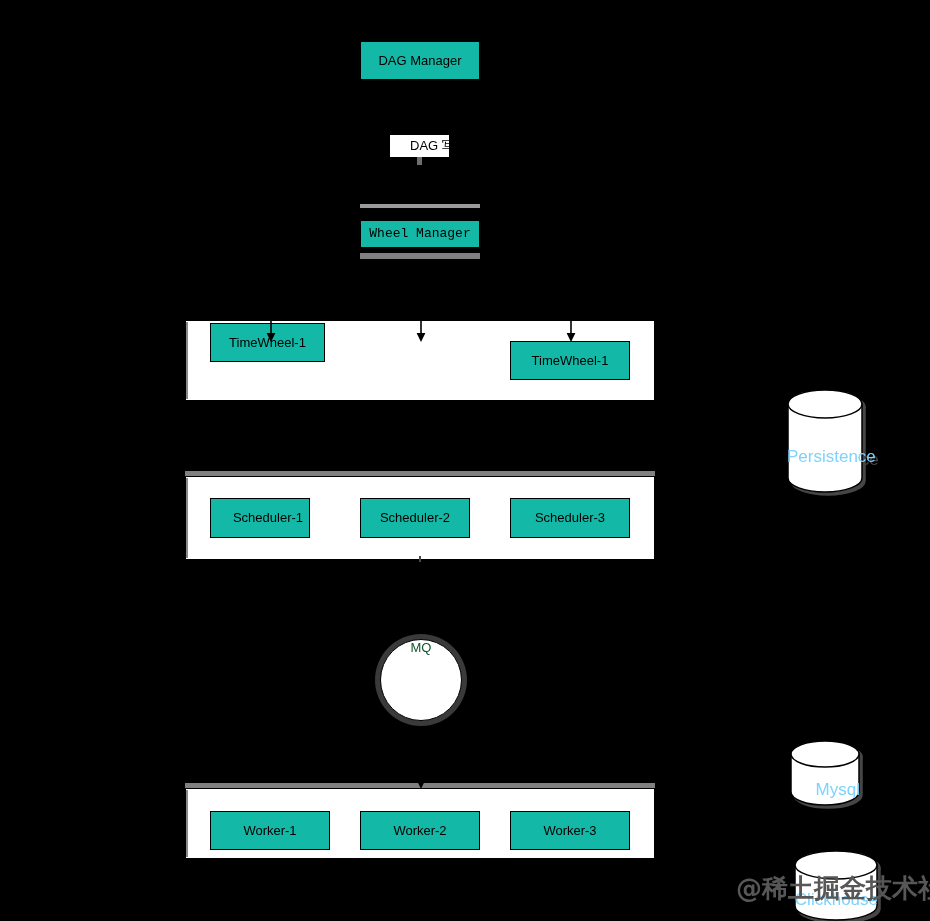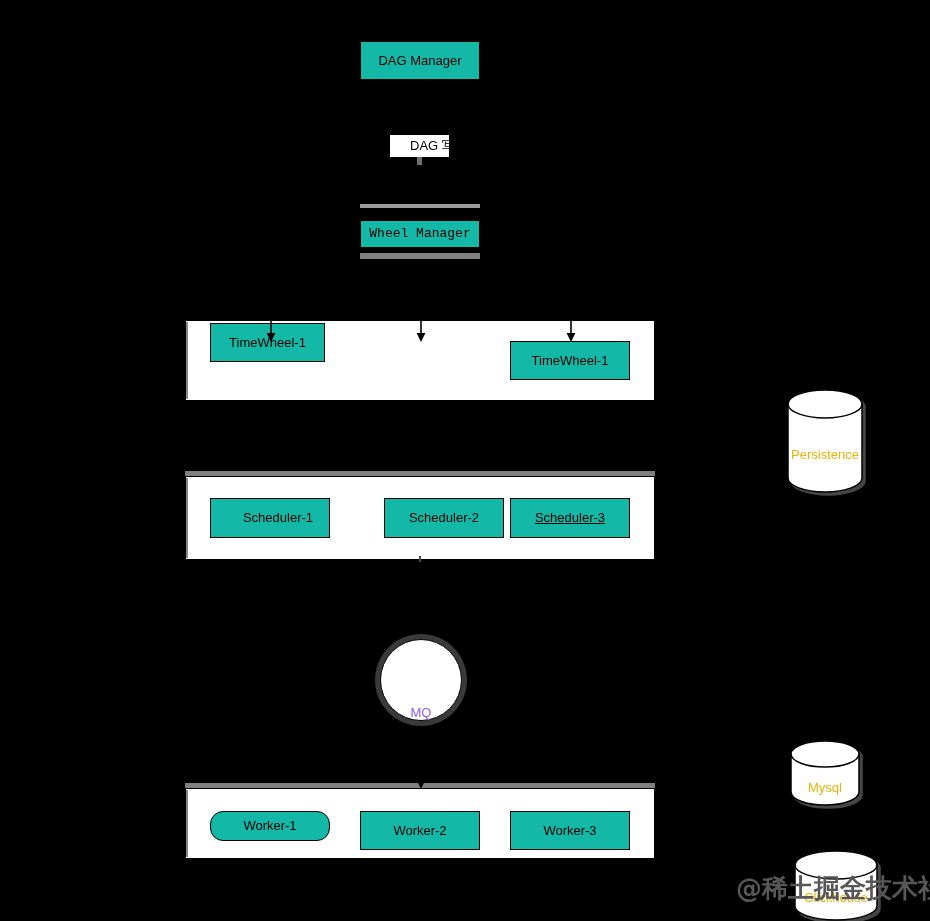--- a/index.html
+++ b/index.html
@@ -70,39 +70,39 @@
   }
 
   
   .circle-node {
     position: absolute;
     border-radius: 50%;
     background: #ffffff;
     border: 1px solid #000000;
     box-sizing: border-box;
     display: flex;
-    align-items: flex-end;
+    align-items: flex-start;
     justify-content: center;
     font-size: 13px;
-    color: #8b5cf6;
+    color: #14532d;
     box-shadow: 0 0 0 5px rgba(128,128,128,0.45);
   }
 
   
   .cyl {
     position: absolute;
   }
   .cyl svg { display: block; }
   .cyl .cyl-label {
     position: absolute;
     left: 0;
     width: 100%;
-    text-align: center;
-    font-size: 13px;
-    color: #eab308;
+    text-align: right;
+    font-size: 17px;
+    color: #7dd3fc;
     white-space: nowrap;
   }
 
   
   .arrow-svg {
     position: absolute;
     overflow: visible;
   }
 
   
@@ -160,46 +160,46 @@
   <svg class="arrow-svg" style="left:564px; top:320px;" width="14" height="24" viewBox="0 0 14 24">
     <line x1="7" y1="0" x2="7" y2="16" stroke="#000" stroke-width="1.6"></line>
     <polygon points="7,22 2.6,13 11.4,13" fill="#000"></polygon>
   </svg>
 
   <div class="shadowbar" style="left:185px; top:471px; width:470px; height:5px;"></div>
   <div class="group" style="left:185px; top:476px; width:470px; height:84px;">
   </div>
   <div class="shadowbar" style="left:186px; top:478px; width:2px; height:80px; background:#8a8a8a;"></div>
 
-  <div class="node" style="left:210px; top:498px; width:120px; height:40px;padding-left:16px;">
+  <div class="node" style="left:210px; top:498px; width:100px; height:40px;padding-left:16px;">
     <span>Scheduler-1</span>
   </div>
-  <div class="node" style="left:360px; top:498px; width:120px; height:40px;margin-left:24px;">
+  <div class="node" style="left:360px; top:498px; width:110px; height:40px;">
     <span>Scheduler-2</span>
   </div>
-  <div class="node" style="left:510px; top:498px; width:120px; height:40px;text-decoration:underline;">
+  <div class="node" style="left:510px; top:498px; width:120px; height:40px;">
     <span>Scheduler-3</span>
   </div>
 
   <div class="shadowbar" style="left:419px; top:556px; width:2px; height:6px; background:#4a4a4a;"></div>
 
   <div class="circle-node" style="left:380px; top:639px; width:82px; height:82px;">
     <span>MQ</span>
   </div>
 
   <div class="shadowbar" style="left:185px; top:783px; width:470px; height:5px;"></div>
   <svg class="arrow-svg" style="left:414px; top:776px;" width="14" height="14" viewBox="0 0 14 14">
     <line x1="7" y1="0" x2="7" y2="6" stroke="#000" stroke-width="1.6"></line>
     <polygon points="7,13 3.2,5 10.8,5" fill="#000"></polygon>
   </svg>
   <div class="group" style="left:185px; top:788px; width:470px; height:71px;">
   </div>
   <div class="shadowbar" style="left:186px; top:790px; width:2px; height:67px; background:#8a8a8a;"></div>
 
-  <div class="node" style="left:210px; top:811px; width:120px; height:30px;border-radius:13px;">
+  <div class="node" style="left:210px; top:811px; width:120px; height:39px;">
     <span>Worker-1</span>
   </div>
   <div class="node" style="left:360px; top:811px; width:120px; height:39px;">
     <span>Worker-2</span>
   </div>
   <div class="node" style="left:510px; top:811px; width:120px; height:39px;">
     <span>Worker-3</span>
   </div>
 
   <div class="cyl" style="left:787px; top:389px; width:76px; height:104px;

